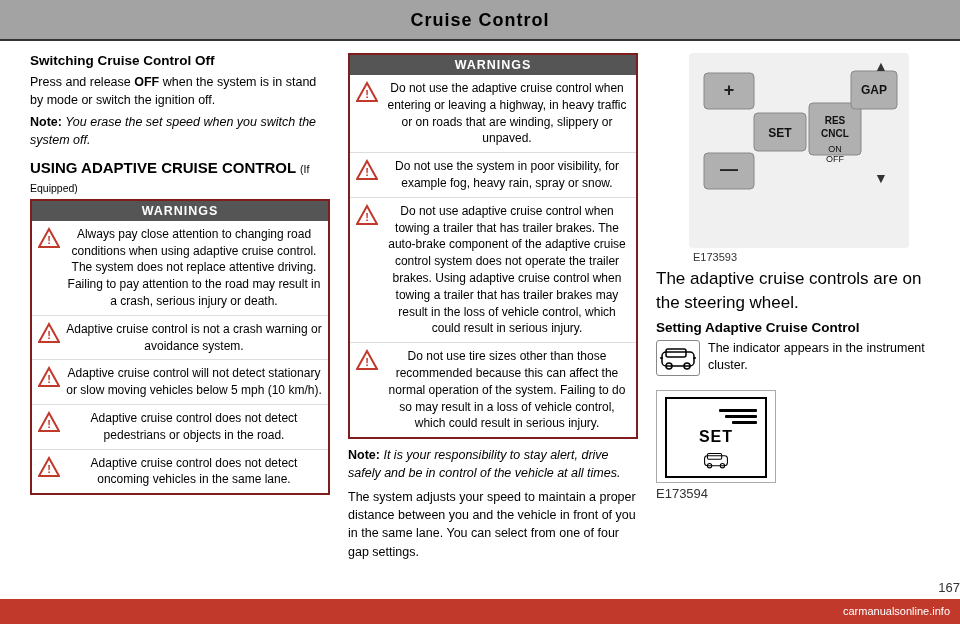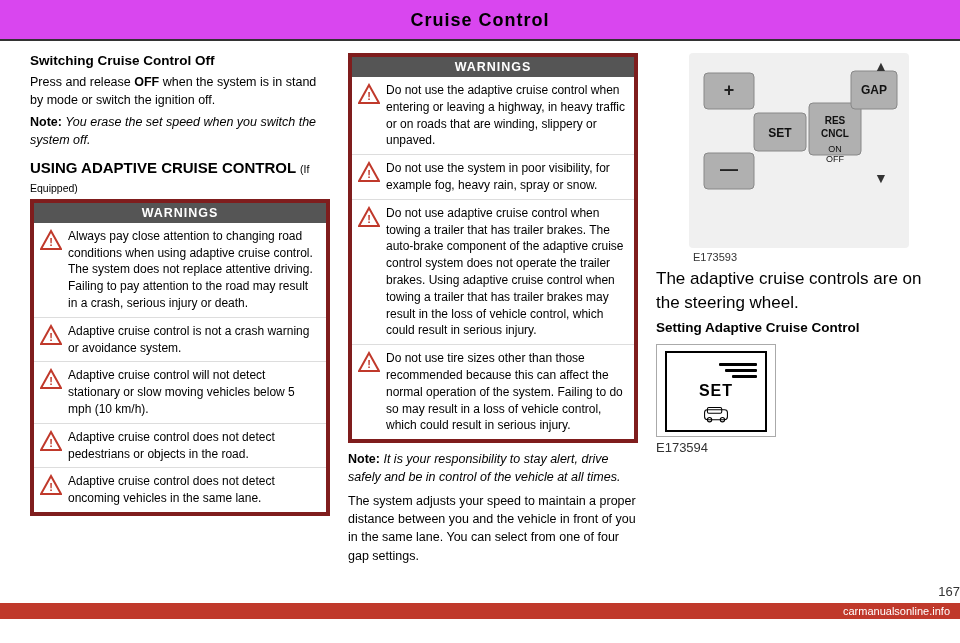--- a/index.html
+++ b/index.html
@@ -11,21 +11,21 @@
       width: 960px;
       min-height: 643px;
     }
     .page-wrapper {
       width: 960px;
       min-height: 643px;
       background: #fff;
       padding: 0;
     }
     .page-header {
-      background: #d946ef;
+      background: #a3a3a3;
       border-bottom: 2px solid #333;
       text-align: center;
       padding: 10px 0 8px 0;
       font-size: 18px;
       font-weight: bold;
       letter-spacing: 1px;
     }
     .content-area {
       display: flex;
       flex-direction: row;
@@ -57,21 +57,21 @@
       font-size: 12.5px;
       font-style: italic;
       margin-bottom: 6px;
       line-height: 1.4;
     }
     .note-label {
       font-style: normal;
       font-weight: bold;
     }
     .warnings-box {
-      border: 4px solid #7f1d1d;
+      border: 2px solid #7f1d1d;
       margin-bottom: 8px;
     }
     .warnings-header {
       background: #555;
       color: #fff;
       text-align: center;
       font-weight: bold;
       font-size: 12.5px;
       padding: 3px 0;
       letter-spacing: 1px;
@@ -88,20 +88,21 @@
     }
     .warning-icon {
       flex-shrink: 0;
       width: 22px;
       height: 22px;
       margin-top: 1px;
     }
     .warning-text {
       font-size: 12px;
       line-height: 1.4;
+      text-align: center;
     }
     .using-title {
       font-size: 15px;
       font-weight: bold;
       text-transform: uppercase;
       margin-top: 10px;
       margin-bottom: 2px;
       line-height: 1.25;
     }
     .if-equipped {
@@ -179,21 +180,21 @@
       justify-content: center;
       margin-top: 4px;
     }
     .e173594-label {
       font-size: 13px;
       color: #333;
       margin-top: 3px;
     }
     .watermark-bar {
       background: #c0392b;
-      height: 16px;
+      height: 25px;
       display: flex;
       align-items: center;
       justify-content: flex-end;
       padding-right: 10px;
     }
     .watermark-text {
       color: #fff;
       font-size: 11px;
     }
   </style>
@@ -337,20 +338,33 @@
 
           <text x="192" y="130" text-anchor="middle" font-size="14" font-weight="bold" fill="#333">▼</text>
         </svg>
         <div class="figure-label" style="margin-left:4px;">E173593</div>
       </div>
 
       <p style="font-size:17px; line-height:1.4;">The adaptive cruise controls are on the steering wheel.</p>
 
       <div class="setting-section">
         <h2>Setting Adaptive Cruise Control</h2>
+        <div class="indicator-row">
+          <div class="car-icon-box">
+            <svg width="36" height="28" viewBox="0 0 36 28">
+              <rect x="2" y="8" width="32" height="14" rx="4" fill="none" stroke="#000" stroke-width="1.5"></rect>
+              <rect x="6" y="5" width="20" height="8" rx="2" fill="none" stroke="#000" stroke-width="1.5"></rect>
+              <circle cx="9" cy="22" r="3" fill="none" stroke="#000" stroke-width="1.5"></circle>
+              <circle cx="27" cy="22" r="3" fill="none" stroke="#000" stroke-width="1.5"></circle>
+              <line x1="0" y1="14" x2="3" y2="14" stroke="#000" stroke-width="1.5"></line>
+              <line x1="33" y1="14" x2="36" y2="14" stroke="#000" stroke-width="1.5"></line>
+            </svg>
+          </div>
+          <p style="font-size:12.5px; line-height:1.4;">The indicator appears in the instrument cluster.</p>
+        </div>
 
         <div style="display:flex; flex-direction:column; align-items:flex-start; margin-top:4px;">
           <div class="set-display-box">
             <div class="set-display-inner">
               <div class="set-lines">
                 <div class="set-line" style="width:38px;"></div>
                 <div class="set-line" style="width:32px;"></div>
                 <div class="set-line" style="width:25px;"></div>
               </div>
               <div class="set-label">SET</div>

